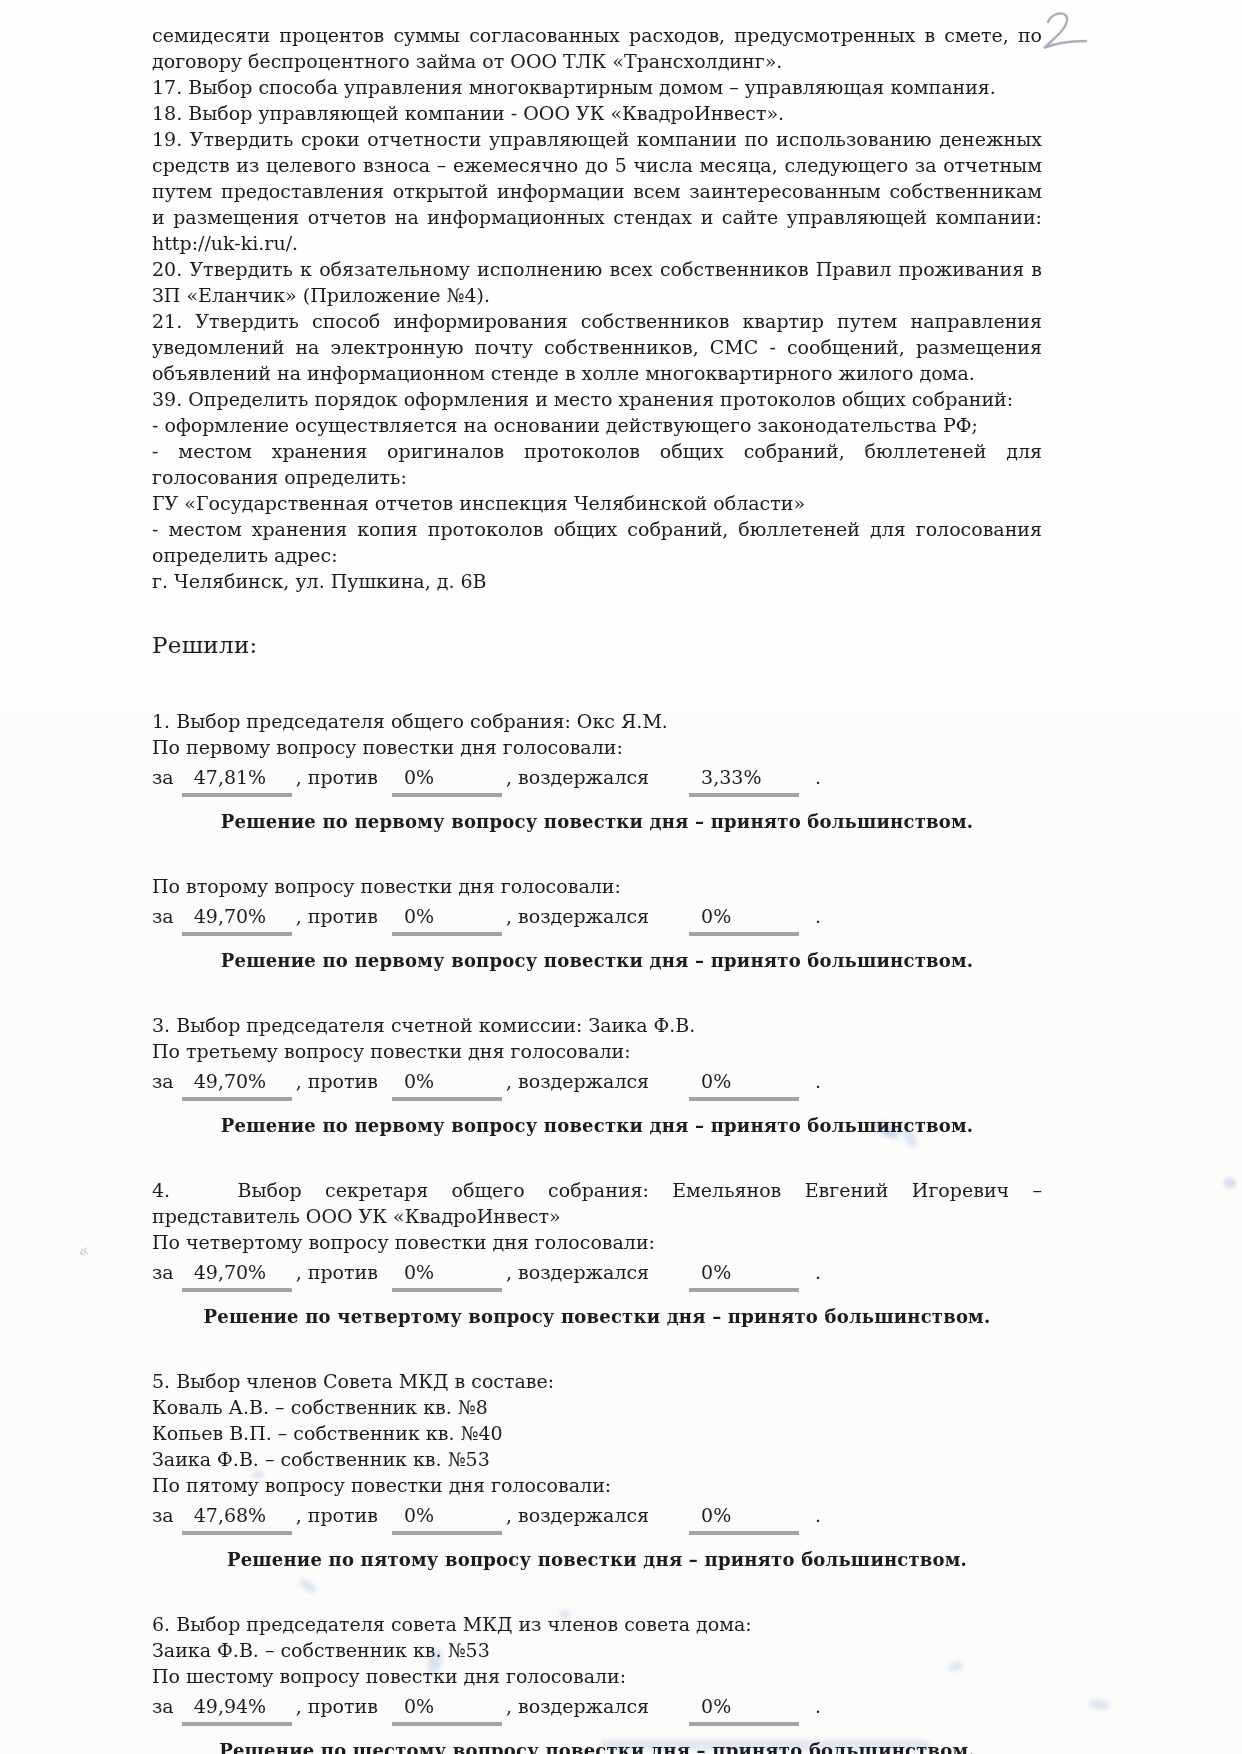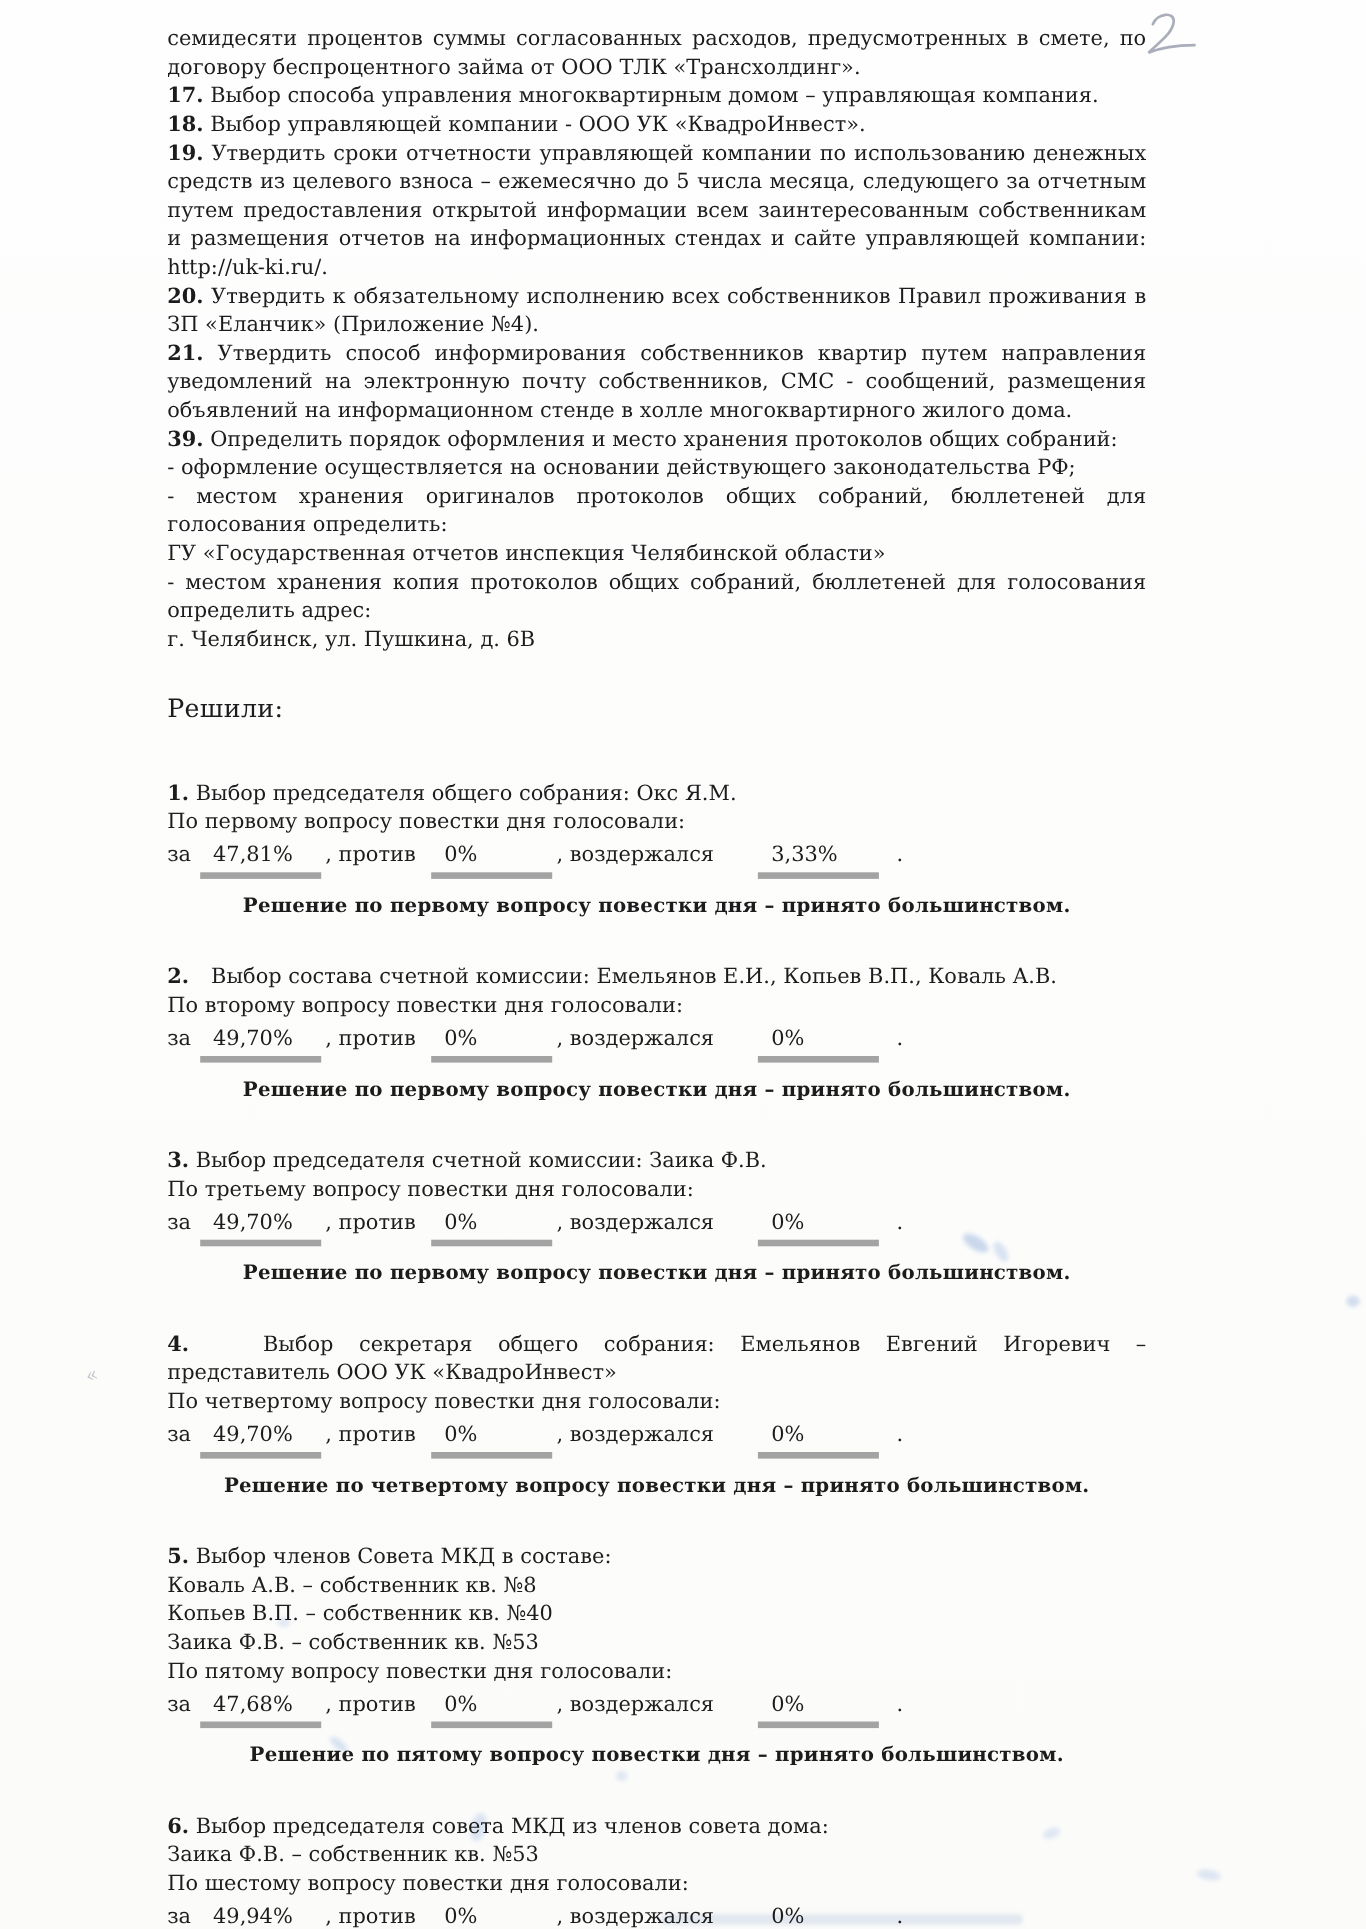--- a/index.html
+++ b/index.html
@@ -5,33 +5,33 @@
   html,body{margin:0;padding:0;}
   body{
     width:1242px;height:1754px;position:relative;overflow:hidden;
     background:#fdfdfc;
     font-family:"DejaVu Serif","Liberation Serif",serif;
     color:#1c1c1c;
   }
   .sheet{position:absolute;inset:0;background:linear-gradient(180deg,#fefefe 0%,#fcfcfb 60%,#fbfbfa 100%);}
   .content{position:absolute;left:152px;top:22px;width:890px;}
   p{margin:0;text-align:justify;font-size:19px;line-height:26px;}
-  .num{font-weight:bold;}
+  .num{font-weight:normal;}
   .num-sp2{margin-right:14px;}
   .num-tab{margin-right:44px;}
   .plain{text-align:left;}
   .resolved{font-weight:normal;font-size:23px;line-height:30px;margin-top:36px;letter-spacing:.3px;text-align:left;}
   .decision{margin-top:38px;}
   .decision.first{margin-top:48px;}
   .d-title{font-size:19px;line-height:26px;}
   .member{font-size:19px;line-height:26px;text-align:left;}
   .v-intro{font-size:19px;line-height:26px;text-align:left;}
   .vote-line{font-size:19px;line-height:30px;padding:2px 0 7px;text-align:left;white-space:nowrap;}
   .vv{
-    display:inline-block;border-bottom:6px solid #a3a3a3;
+    display:inline-block;border-bottom:4px solid #a3a3a3;
     padding:0 10px 1px 12px;min-width:110px;box-sizing:border-box;
   }
   .vv.vfor{margin-left:8px;margin-right:4px;}
   .vv.vagainst{margin-left:14px;margin-right:4px;}
   .vv.vabstain{margin-left:40px;margin-right:6px;}
   .vend{margin-left:10px;}
   .result{font-weight:bold;font-size:18px;line-height:27px;margin-top:4px;text-align:center;letter-spacing:.2px;}
   
   .pagenum{position:absolute;left:1038px;top:8px;width:56px;height:50px;}
   .pagenum svg{display:block;}
@@ -117,24 +117,20 @@
       <span>Выбор председателя общего собрания: Окс Я.М.</span>
     </p>
     <div class="v-intro">По первому вопросу повестки дня голосовали:</div>
     <div class="vote-line">
       <span>за</span><span class="vv vfor">47,81%</span><span>, против</span><span class="vv vagainst">0%</span><span>, воздержался</span><span class="vv vabstain">3,33%</span><span class="vend">.</span>
     </div>
     <div class="result">Решение по первому вопросу повестки дня – принято большинством.</div>
   </div>
 
   <div class="decision">
-    <p class="d-title">
-      <span class="num num-sp2">2.</span>
-      <span>Выбор состава счетной комиссии: Емельянов Е.И., Копьев В.П., Коваль А.В.</span>
-    </p>
     <div class="v-intro">По второму вопросу повестки дня голосовали:</div>
     <div class="vote-line">
       <span>за</span><span class="vv vfor">49,70%</span><span>, против</span><span class="vv vagainst">0%</span><span>, воздержался</span><span class="vv vabstain">0%</span><span class="vend">.</span>
     </div>
     <div class="result">Решение по первому вопросу повестки дня – принято большинством.</div>
   </div>
 
   <div class="decision">
     <p class="d-title">
       <span class="num">3.</span>

